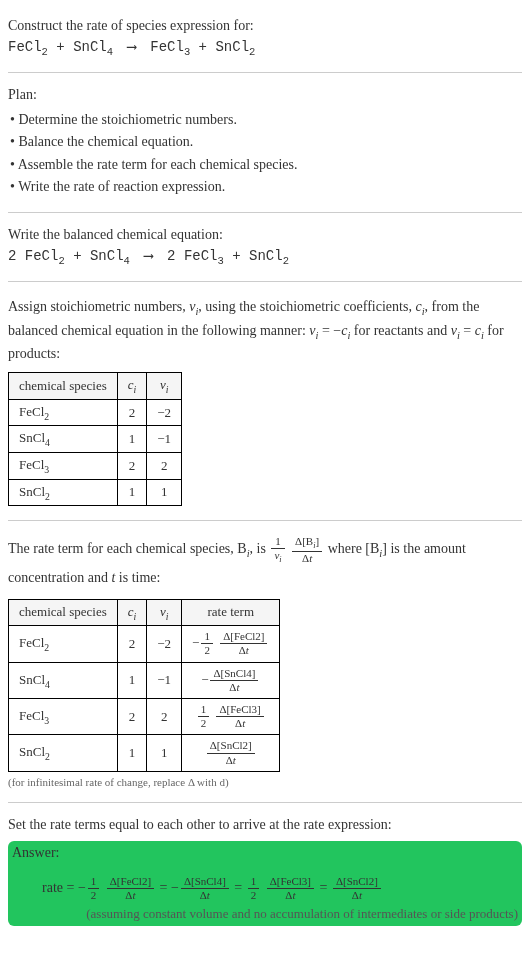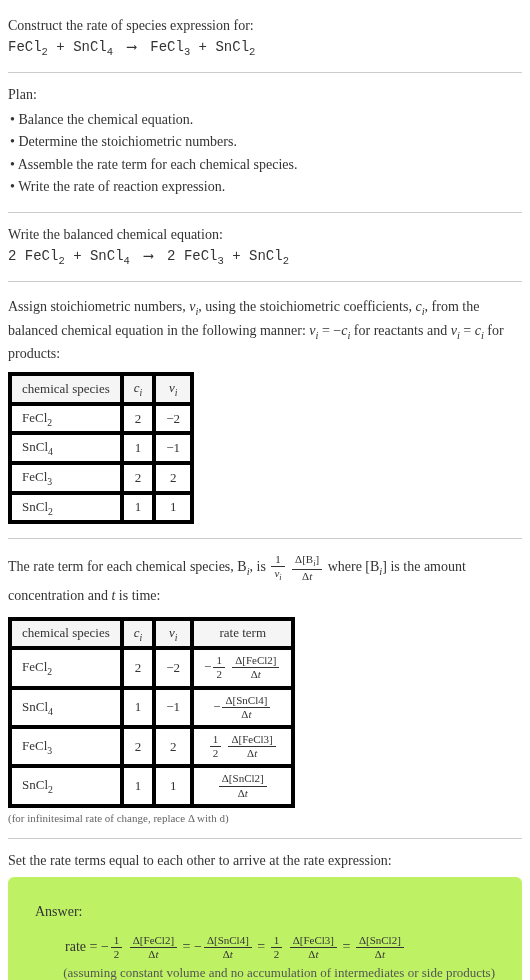--- a/index.html
+++ b/index.html
@@ -39,21 +39,21 @@
     }
     .bullet-item {
       margin-left: 2px;
       line-height: 1.6;
     }
     .table {
       border-collapse: collapse;
       margin-top: 8px;
     }
     .table td {
-      border: 4px solid #000000;
+      border: 1px solid #000000;
       padding: 4px 10px;
       text-align: center;
       font-size: 13px;
     }
     .table td:first-child {
       text-align: left;
     }
     .header-row td {
       background: #f5f5f5;
     }
@@ -74,23 +74,23 @@
       display: block;
       padding: 0 3px;
       line-height: 1.2;
     }
     .note {
       font-size: 11px;
       color: #666;
       margin-top: 4px;
     }
     .answer-box {
-      background: #bef264;
+      background: #22c55e;
       border-radius: 6px;
-      padding: 27px;
+      padding: 4px;
       margin-top: 8px;
     }
     .answer-label {
       margin-bottom: 6px;
     }
     .answer-eq {
       margin-left: 30px;
       margin-top: 14px;
     }
     .answer-note {
@@ -112,22 +112,22 @@
 <div class="section">
   <div>Construct the rate of species expression for:</div>
   <div class="equation">FeCl<span class="sub">2</span> + SnCl<span class="sub">4</span> <span class="arrow">⟶</span> FeCl<span class="sub">3</span> + SnCl<span class="sub">2</span></div>
 </div>
 
 <hr>
 
 <div class="section">
   <div>Plan:</div>
   <div class="bullet-list">
+    <div class="bullet-item">• Determine the stoichiometric numbers.</div>
     <div class="bullet-item">• Balance the chemical equation.</div>
-    <div class="bullet-item">• Determine the stoichiometric numbers.</div>
     <div class="bullet-item">• Assemble the rate term for each chemical species.</div>
     <div class="bullet-item">• Write the rate of reaction expression.</div>
   </div>
 </div>
 
 <hr>
 
 <div class="section">
   <div>Write the balanced chemical equation:</div>
   <div class="equation">2 FeCl<span class="sub">2</span> + SnCl<span class="sub">4</span> <span class="arrow">⟶</span> 2 FeCl<span class="sub">3</span> + SnCl<span class="sub">2</span></div>

